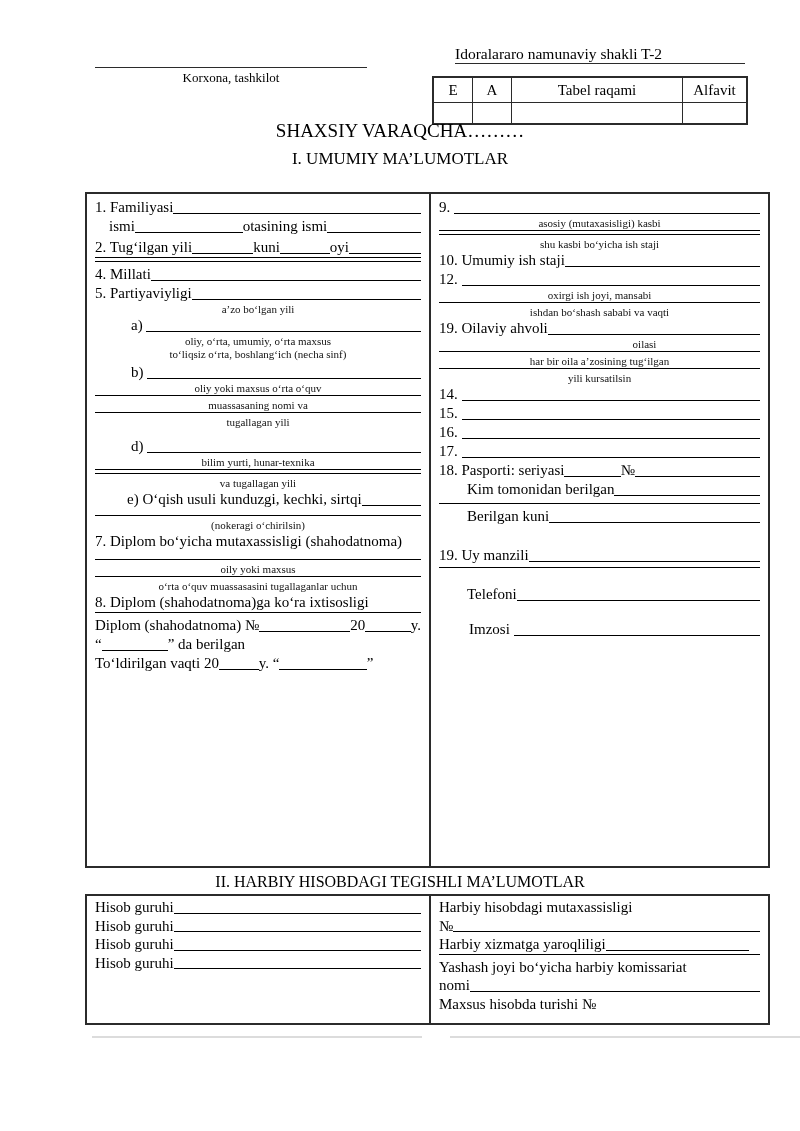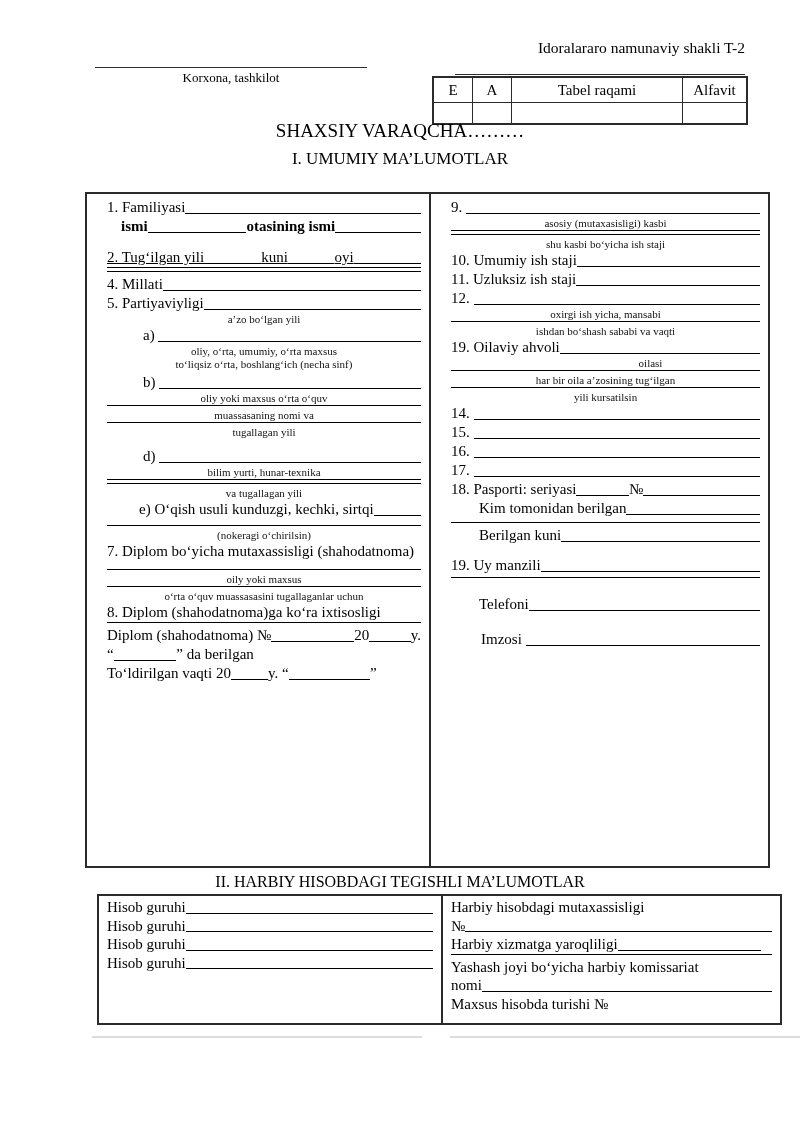--- a/index.html
+++ b/index.html
@@ -4,48 +4,48 @@
 <style>
   html,body{margin:0;padding:0;background:#fff;}
   .page{position:relative;width:800px;height:1131px;background:#fff;overflow:hidden;
         font-family:"Liberation Serif","DejaVu Serif",serif;color:#000;}
 
   
   .org-line{position:absolute;left:95px;top:67px;width:272px;border-bottom:1.5px solid #2b2b2b;}
   .org-label{position:absolute;left:95px;top:70px;width:272px;text-align:center;font-size:13px;}
 
   
-  .form-ref{position:absolute;left:455px;top:39px;width:290px;text-align:right;
-            font-size:15.5px;border-bottom:1.5px solid #2b2b2b;padding-bottom:17px;}
+  .form-ref{position:absolute;left:455px;top:45px;width:290px;text-align:left;
+            font-size:15.5px;border-bottom:1.5px solid #2b2b2b;padding-bottom:0;}
   .ref-table{position:absolute;left:432px;top:76px;width:313px;border-collapse:collapse;
              font-size:15px;border:2px solid #2b2b2b;table-layout:fixed;}
   .ref-table th,.ref-table td{border:1.5px solid #2b2b2b;font-weight:normal;text-align:center;padding:0;}
   .ref-table th{height:24px;}
   .ref-table td{height:20px;}
   .c-e{width:38px;}.c-a{width:38px;}.c-t{width:170px;}.c-al{width:63px;}
 
   .title{position:absolute;left:0;top:119px;width:100%;text-align:center;font-size:19px;line-height:24px;}
   .sec1-title{position:absolute;left:0;top:148px;width:100%;text-align:center;font-size:17px;line-height:22px;}
 
   
   .t1{position:absolute;left:85px;top:192px;width:685px;height:676px;border:2px solid #2b2b2b;
       display:flex;box-sizing:border-box;}
   .t1 .colL{width:344px;border-right:2px solid #2b2b2b;box-sizing:border-box;}
   .t1 .colR{flex:1;}
-  .col{padding:4px 8px 0 20px;overflow:hidden;}
+  .col{padding:4px 8px 0 8px;overflow:hidden;}
 
   .row{display:flex;align-items:flex-end;line-height:19px;font-size:15px;}
   .seg{white-space:pre;}
   .fill{border-bottom:1px solid #000;margin-bottom:3px;flex-grow:1;min-width:6px;}
   .sp{flex-grow:1;}
   .cap{font-size:11px;line-height:13px;text-align:center;color:#111;}
 
   .sec2-title{position:absolute;left:0;top:872px;width:100%;text-align:center;font-size:16px;line-height:20px;}
   .t2{position:absolute;left:85px;top:894px;width:685px;height:131px;border:2px solid #2b2b2b;
-      display:flex;box-sizing:border-box;margin-left:12px;}
+      display:flex;box-sizing:border-box;}
   .t2 .colL{width:344px;border-right:2px solid #2b2b2b;box-sizing:border-box;}
   .t2 .colR{flex:1;}
   .t2 .row{line-height:18.5px;}
   .t2 .col{padding:2px 8px 0 8px;}
 
   .artifact{position:absolute;top:1036px;height:2px;background:#dcdcdc;}
   .artifact.a1{left:92px;width:330px;}
   .artifact.a2{left:450px;width:350px;}
 </style>
 </head>
@@ -77,27 +77,27 @@
 
   <div class="title">SHAXSIY VARAQCHA………</div>
   <div class="sec1-title">I. UMUMIY MA’LUMOTLAR</div>
 
   <div class="t1">
     <div class="col colL" id="s1-left">
         <div class="row">
           <span class="seg">1. Familiyasi</span>
           <span class="fill" style="flex-grow: 1;"></span>
         </div>
-        <div class="row" style="padding-left: 14px; font-weight: bold;">
+        <div class="row" style="padding-left: 14px;">
           <span class="seg">ismi</span>
           <span class="fill" style="flex-grow: 1.15;"></span>
           <span class="seg">otasining ismi</span>
           <span class="fill" style="flex-grow: 1;"></span>
         </div>
-        <div class="row" style="margin-top: 12px; text-decoration: underline;">
+        <div class="row" style="margin-top: 2px;">
           <span class="seg">2. Tug‘ilgan yili</span>
           <span class="fill" style="flex-grow: 1.1;"></span>
           <span class="seg">kuni</span>
           <span class="fill" style="flex-grow: 0.9;"></span>
           <span class="seg">oyi</span>
           <span class="fill" style="flex-grow: 1.3;"></span>
         </div>
         <div class="row">
           <span class="fill" style="flex-grow: 1;"></span>
         </div>
@@ -202,28 +202,24 @@
         </div>
         <div class="row">
           <span class="fill" style="flex-grow: 1;"></span>
         </div>
         <div class="cap">shu kasbi bo‘yicha ish staji</div>
         <div class="row">
           <span class="seg">10. Umumiy ish staji</span>
           <span class="fill" style="flex-grow: 1;"></span>
         </div>
         <div class="row">
-          <span class="seg">11. Uzluksiz ish staji</span>
-          <span class="fill" style="flex-grow: 1;"></span>
-        </div>
-        <div class="row">
           <span class="seg">12. </span>
           <span class="fill" style="flex-grow: 1;"></span>
         </div>
-        <div class="cap">oxirgi ish yicha, mansabi</div>
+        <div class="cap">oxirgi ish joyi, mansabi</div>
         <div class="row">
           <span class="fill" style="flex-grow: 1;"></span>
         </div>
         <div class="cap">ishdan bo‘shash sababi va vaqti</div>
         <div class="row">
           <span class="seg">19. Oilaviy ahvoli</span>
           <span class="fill" style="flex-grow: 1;"></span>
         </div>
         <div class="cap" style="margin-left: 90px;">oilasi</div>
         <div class="row">
@@ -260,21 +256,21 @@
           <span class="seg">Kim tomonidan berilgan</span>
           <span class="fill" style="flex-grow: 1;"></span>
         </div>
         <div class="row" style="margin-top: 4px;">
           <span class="fill" style="flex-grow: 1;"></span>
         </div>
         <div class="row" style="padding-left: 28px;">
           <span class="seg">Berilgan kuni</span>
           <span class="fill" style="flex-grow: 1;"></span>
         </div>
-        <div class="row" style="margin-top: 11px;">
+        <div class="row" style="margin-top: 20px;">
           <span class="seg">19. Uy manzili</span>
           <span class="fill" style="flex-grow: 1;"></span>
         </div>
         <div class="row" style="margin-top: 2px;">
           <span class="fill" style="flex-grow: 1;"></span>
         </div>
         <div class="row" style="margin-top: 14px; padding-left: 28px;">
           <span class="seg">Telefoni</span>
           <span class="fill" style="flex-grow: 1;"></span>
         </div>

